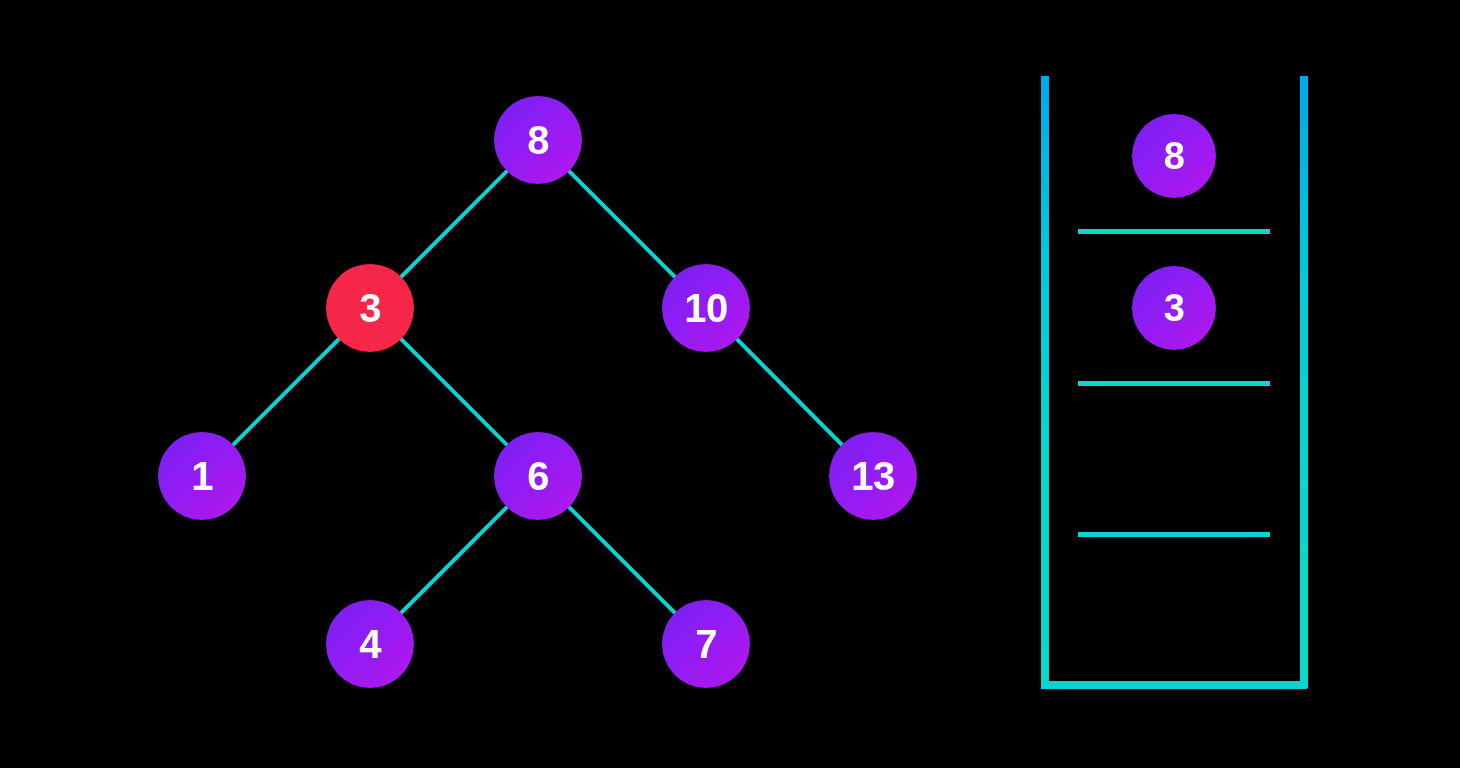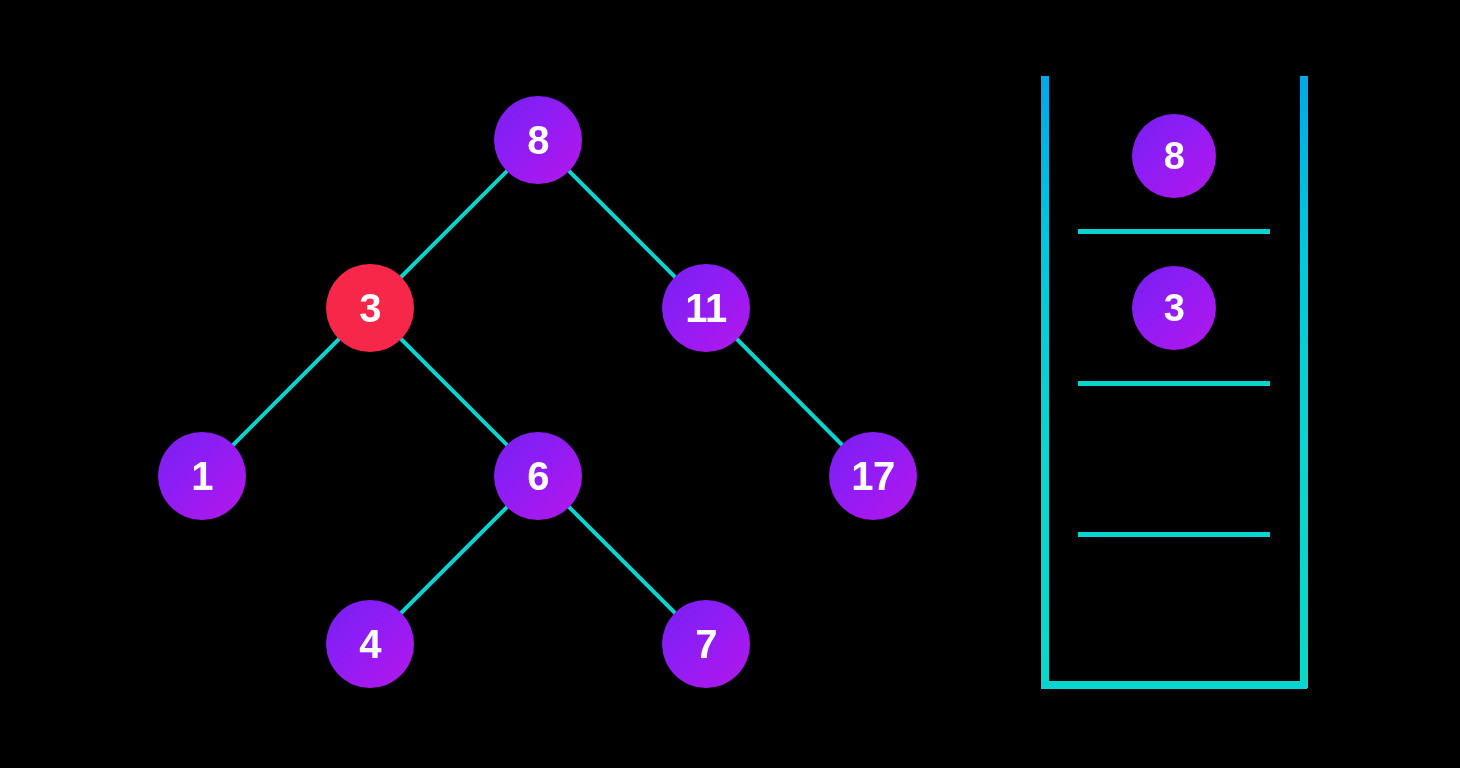--- a/index.html
+++ b/index.html
@@ -89,30 +89,30 @@
     </svg>
 
   <div id="tree-nodes">
       <div class="node tree normal" style="left: 494px; top: 96px; width: 88px; height: 88px;">
         <span>8</span>
       </div>
       <div class="node tree highlight" style="left: 326px; top: 264px; width: 88px; height: 88px;">
         <span>3</span>
       </div>
       <div class="node tree normal" style="left: 662px; top: 264px; width: 88px; height: 88px;">
-        <span>11</span>
+        <span>10</span>
       </div>
       <div class="node tree normal" style="left: 158px; top: 432px; width: 88px; height: 88px;">
         <span>1</span>
       </div>
       <div class="node tree normal" style="left: 494px; top: 432px; width: 88px; height: 88px;">
         <span>6</span>
       </div>
       <div class="node tree normal" style="left: 829px; top: 432px; width: 88px; height: 88px;">
-        <span>17</span>
+        <span>13</span>
       </div>
       <div class="node tree normal" style="left: 326px; top: 600px; width: 88px; height: 88px;">
         <span>4</span>
       </div>
       <div class="node tree normal" style="left: 662px; top: 600px; width: 88px; height: 88px;">
         <span>7</span>
       </div>
     </div>
 
   <div id="stack-panel">

